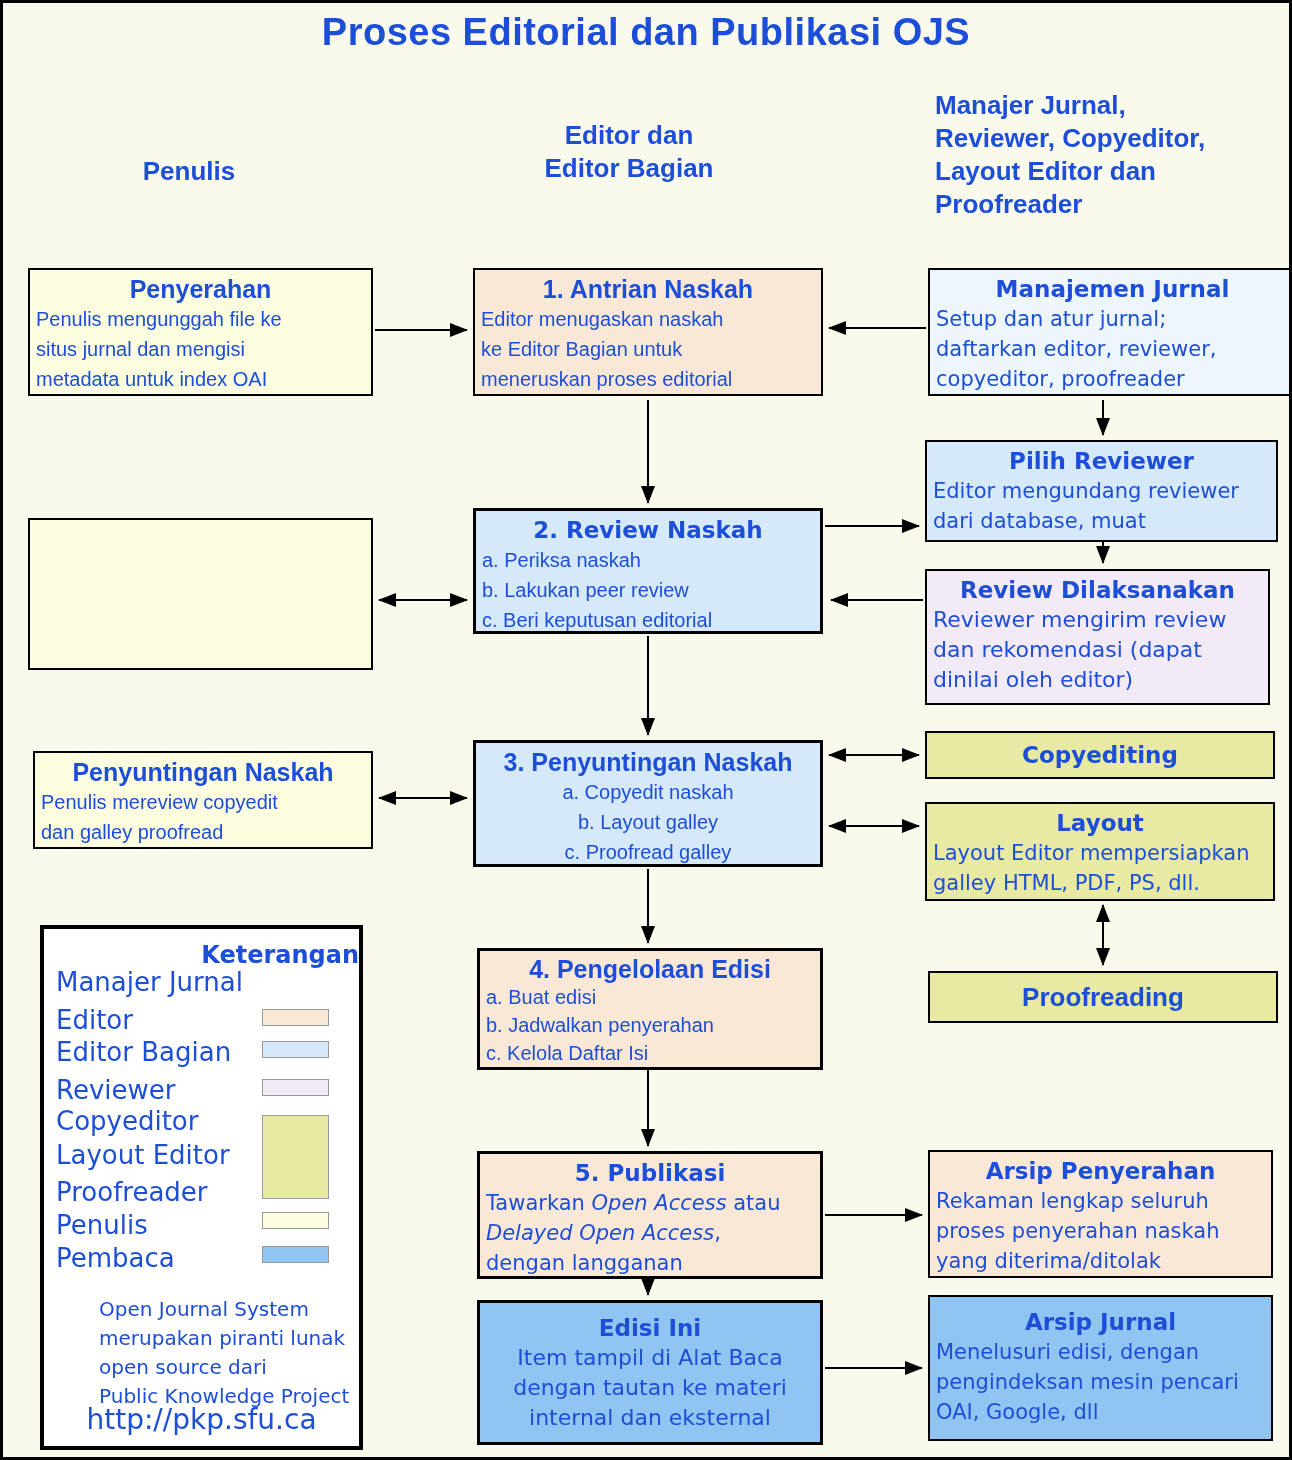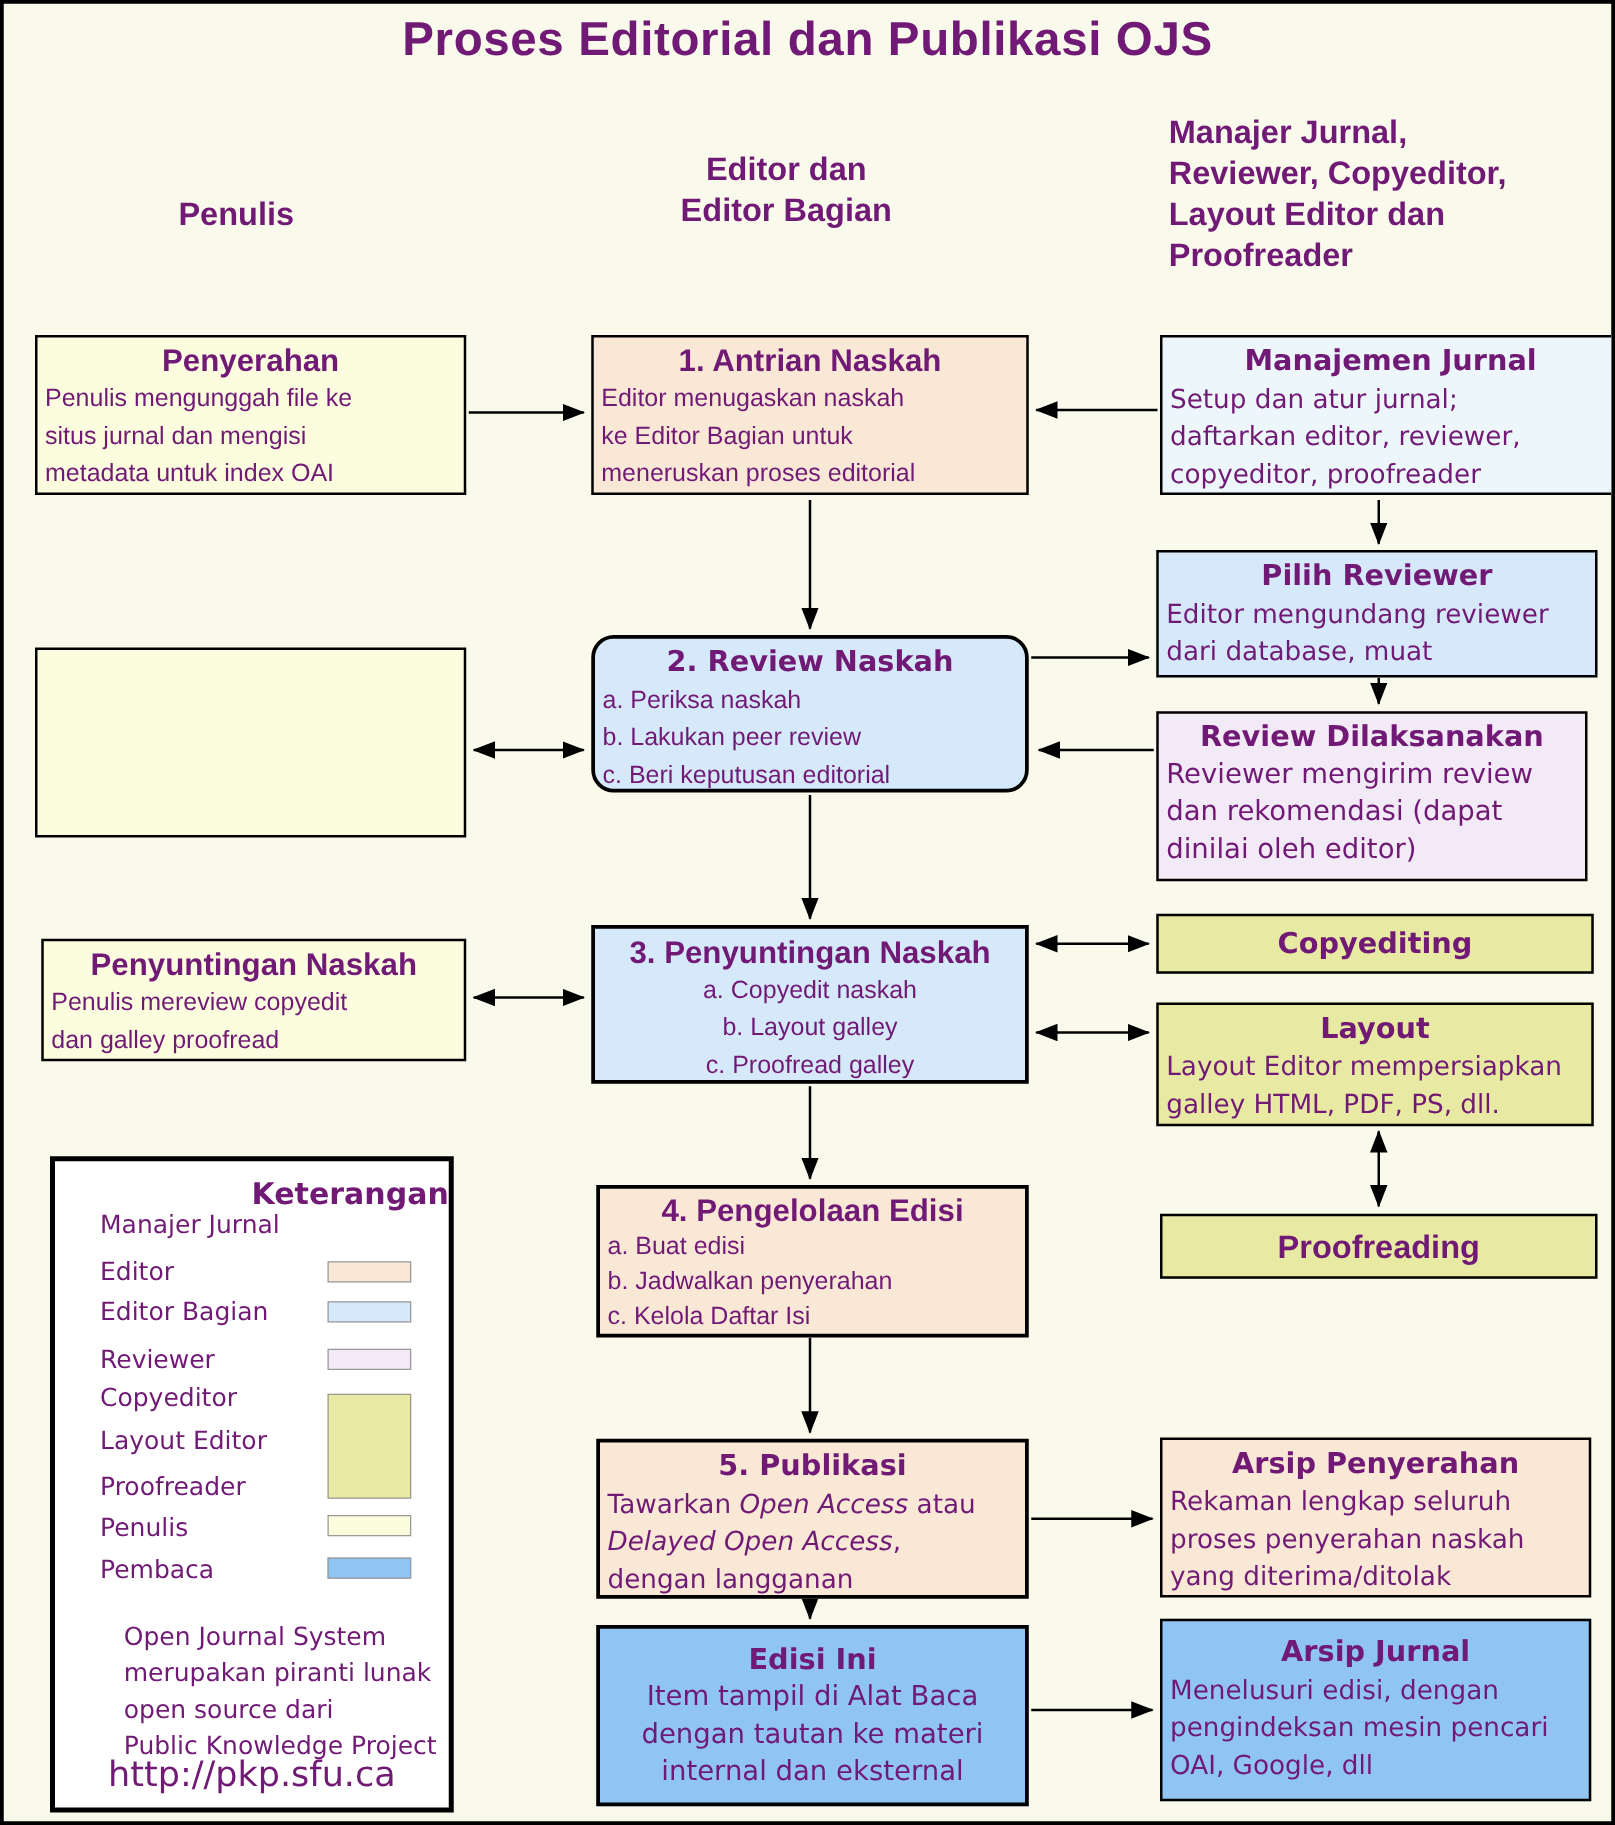--- a/index.html
+++ b/index.html
@@ -1,38 +1,38 @@
 <!DOCTYPE html>
 <html><head>
 <meta charset="utf-8">
 <style>
   html,body{margin:0;padding:0;background:#e8e8e8;}
   #canvas{position:relative;width:1292px;height:1460px;background:#FAFAEC;
           border:3px solid #000;box-sizing:border-box;overflow:hidden;
-          font-family:"Liberation Sans",sans-serif;color:#701a75;}
+          font-family:"Liberation Sans",sans-serif;color:#1d4ed8;}
   .fn{font-family:"Liberation Sans",sans-serif;}
   .fw{font-family:"DejaVu Sans",sans-serif;}
   #diagram-title{position:absolute;top:8px;left:0;width:100%;text-align:center;
           font-size:38px;font-weight:bold;letter-spacing:.5px;}
   .hdr{position:absolute;font-weight:bold;font-size:26px;line-height:33px;white-space:pre-line;}
   #hdr-penulis{left:36px;top:152px;width:300px;text-align:center;}
   #hdr-editor{left:476px;top:116px;width:300px;text-align:center;}
   #hdr-manajer{left:932px;top:86px;width:350px;text-align:left;}
   .box{position:absolute;border:2px solid #000;box-sizing:border-box;padding:4px 6px;}
   .bd3{border-width:3px;}
   .bt{font-weight:bold;text-align:center;font-size:25px;line-height:30px;}
   .bt.fw{font-size:23px;}
   .bb{font-size:20px;line-height:30px;white-space:pre-line;}
   .bb.fw{font-size:21px;}
   .ctr{text-align:center;}
   .single{display:flex;align-items:center;justify-content:center;}
   #arrows{position:absolute;left:0;top:0;width:1292px;height:1460px;pointer-events:none;}
   #legend{position:absolute;left:37px;top:922px;width:323px;height:525px;
           background:#fff;border:4px solid #000;box-sizing:border-box;}
-  .lg-label{position:absolute;left:36px;font-size:20px;}
+  .lg-label{position:absolute;left:12px;font-size:26px;}
   .lg-swatch{position:absolute;left:218px;width:67px;height:17px;border:1px solid #999;box-sizing:border-box;}
   #lg-title{position:absolute;top:12px;left:0;width:100%;text-align:right;font-weight:bold;font-size:24px;}
   #lg-footer{position:absolute;left:55px;top:366px;font-size:20px;line-height:29px;white-space:pre-line;}
   #lg-url{position:absolute;left:0;top:474px;width:100%;text-align:center;font-size:28px;}
 </style>
 </head>
 <body>
 
 <div id="canvas">
 
@@ -93,21 +93,21 @@
 dan galley proofread</div>
   </div>
 
   <div class="box fn" style="left: 470px; top: 265px; width: 350px; height: 128px; background-color: rgb(250, 232, 215);">
     <div class="bt">1. Antrian Naskah</div>
     <div class="bb">Editor menugaskan naskah
 ke Editor Bagian untuk
 meneruskan proses editorial</div>
   </div>
 
-  <div class="box fn bd3" style="left: 470px; top: 505px; width: 350px; height: 126px; background-color: rgb(214, 233, 250); border-radius: 18px;">
+  <div class="box fn bd3" style="left: 470px; top: 505px; width: 350px; height: 126px; background-color: rgb(214, 233, 250);">
     <div class="bt fw">2. Review Naskah</div>
     <div class="bb">a. Periksa naskah
 b. Lakukan peer review
 c. Beri keputusan editorial</div>
   </div>
 
   <div class="box fn bd3" style="left: 470px; top: 737px; width: 350px; height: 127px; background-color: rgb(214, 233, 250);">
     <div class="bt">3. Penyuntingan Naskah</div>
     <div class="bb ctr">a. Copyedit naskah
 b. Layout galley

